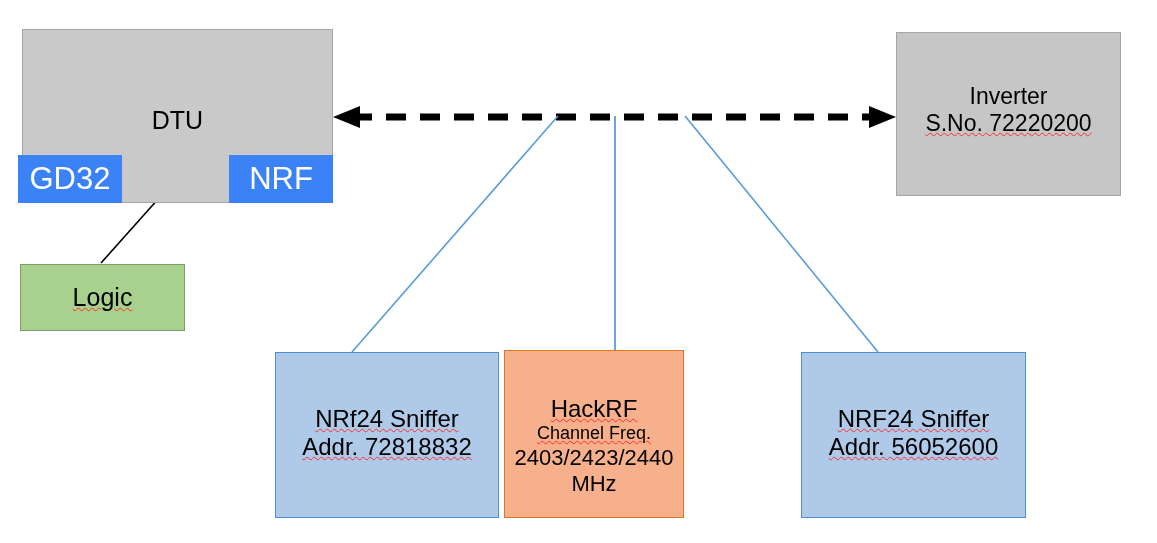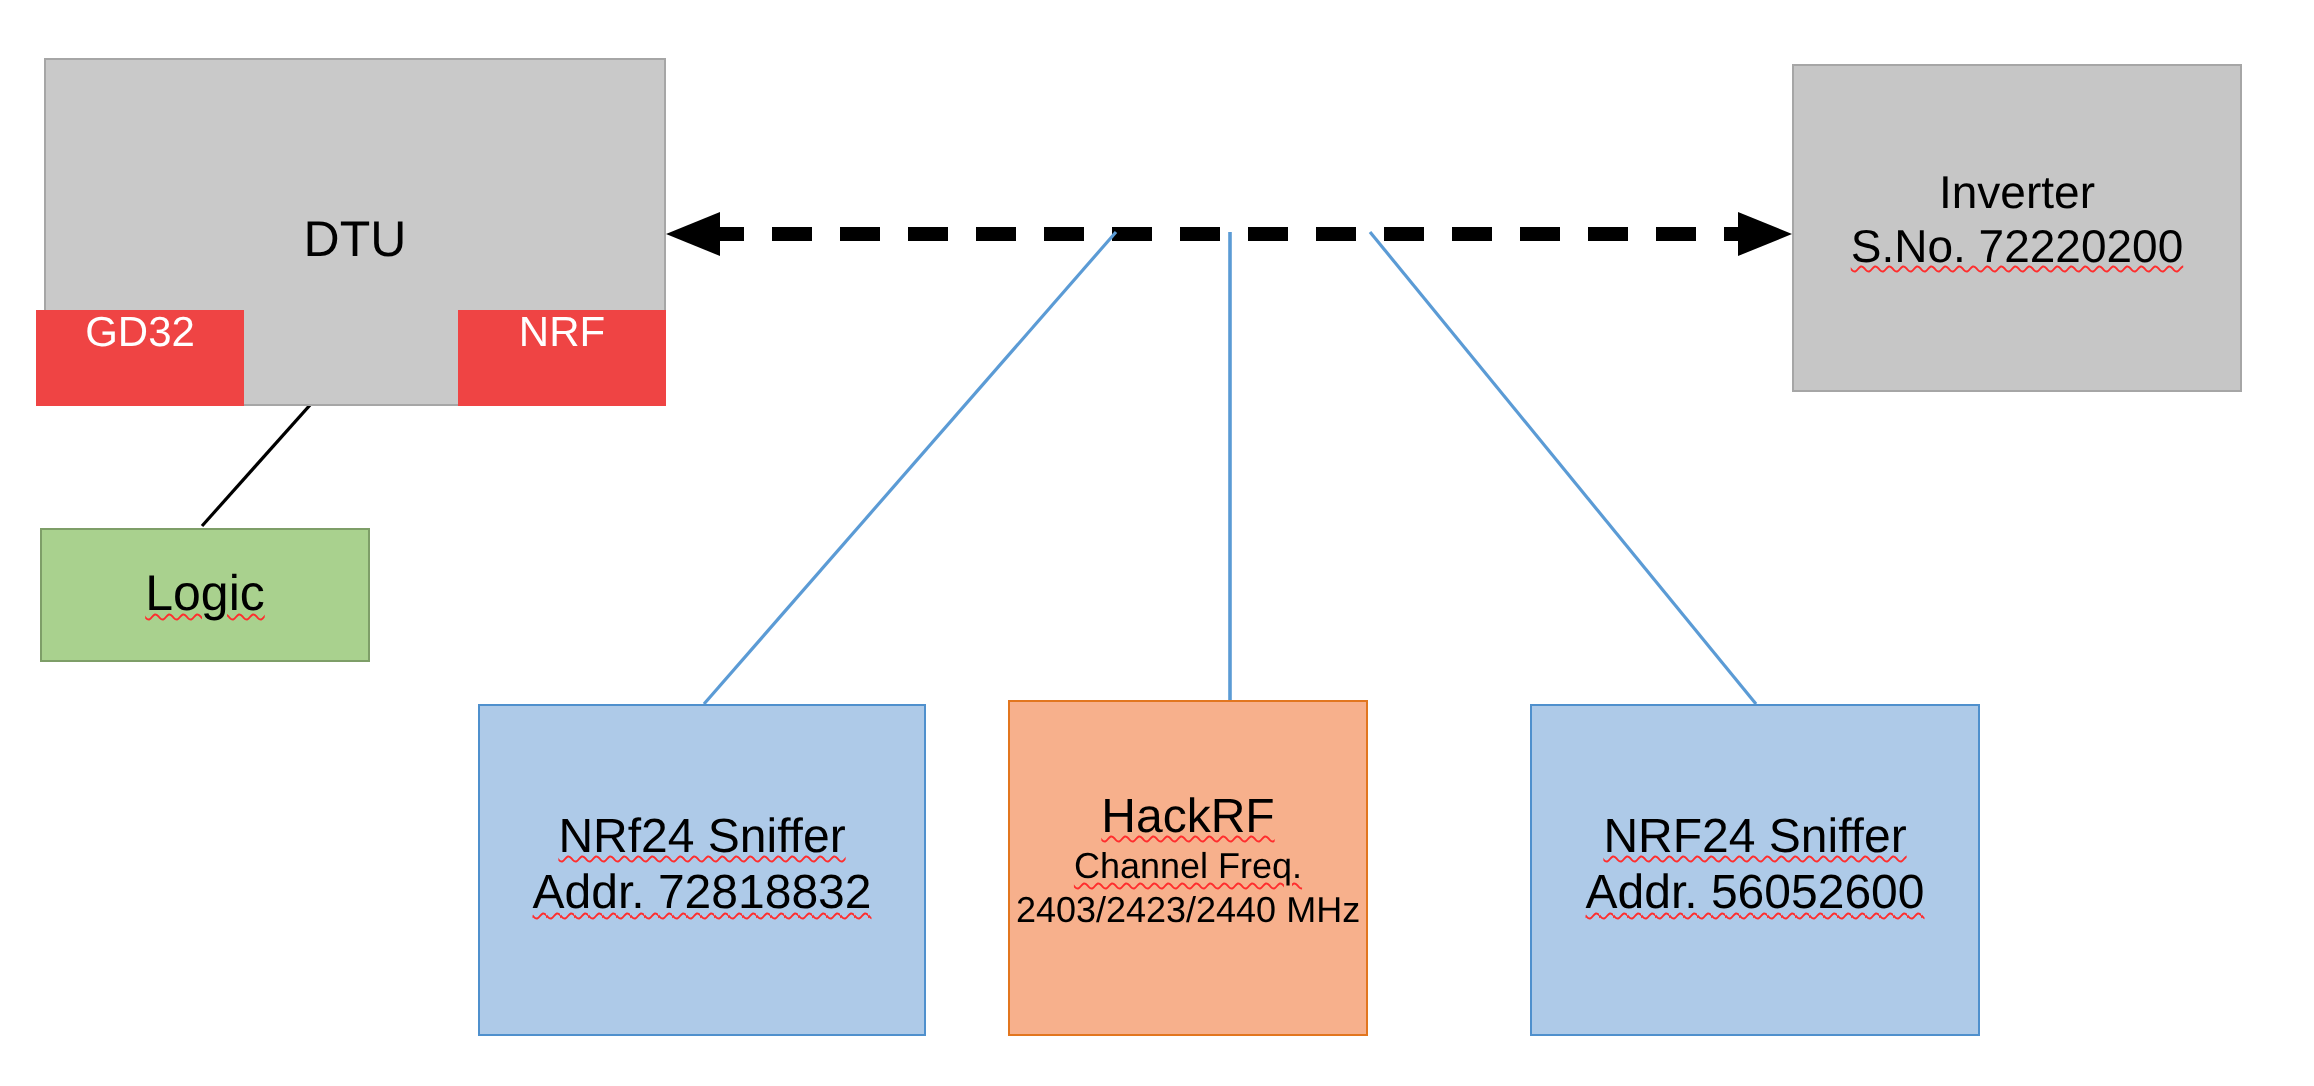--- a/index.html
+++ b/index.html
@@ -40,25 +40,26 @@
     justify-content: flex-start;
     padding-top: 76px;
   }
   #dtu-box .line1 { font-size: 25px; }
   #dtu-box .line2 { font-size: 25px; }
 
   
   .black-box {
     position: absolute;
     box-sizing: border-box;
-    background: #ef4444;
+    background: #3b82f6;
     color: #ffffff;
     display: flex;
+    align-items: center;
     justify-content: center;
-    font-size: 21px;
+    font-size: 31px;
   }
   #gd32-box { left: 18px; top: 155px; width: 104px; height: 48px; }
   #nrf-box  { left: 229px; top: 155px; width: 104px; height: 48px; }
 
   
   #logic-box {
     left: 20px; top: 264px;
     width: 165px; height: 67px;
     background: #a9d18e;
     border: 1px solid #7e9e68;
@@ -76,35 +77,36 @@
     padding-top: 50px;
   }
 
   
   .sniffer-box {
     background: #aecae8;
     border: 1px solid #4f90cd;
     font-size: 24px;
     justify-content: flex-start;
     padding-top: 52px;
+    margin-left: 36px;
   }
   #sniffer-left  { left: 239px; top: 352px; width: 224px; height: 166px; }
   #sniffer-right { left: 765px; top: 352px; width: 225px; height: 166px; }
 
   #hackrf-box {
     left: 504px; top: 350px;
     width: 180px; height: 168px;
     background: #f7b08c;
     border: 1px solid #e2761f;
     justify-content: flex-start;
     padding-top: 44px;
   }
   #hackrf-box .hdr   { font-size: 24px; }
   #hackrf-box .sub1  { font-size: 18px; }
-  #hackrf-box .sub2  { font-size: 18px; }
+  #hackrf-box .sub2  { font-size: 22px; }
 
   .spell {
     text-decoration: underline;
     text-decoration-style: wavy;
     text-decoration-color: #ff2d2d;
     text-decoration-thickness: 1px;
     text-underline-offset: 1px;
   }
 </style>
 </head>

